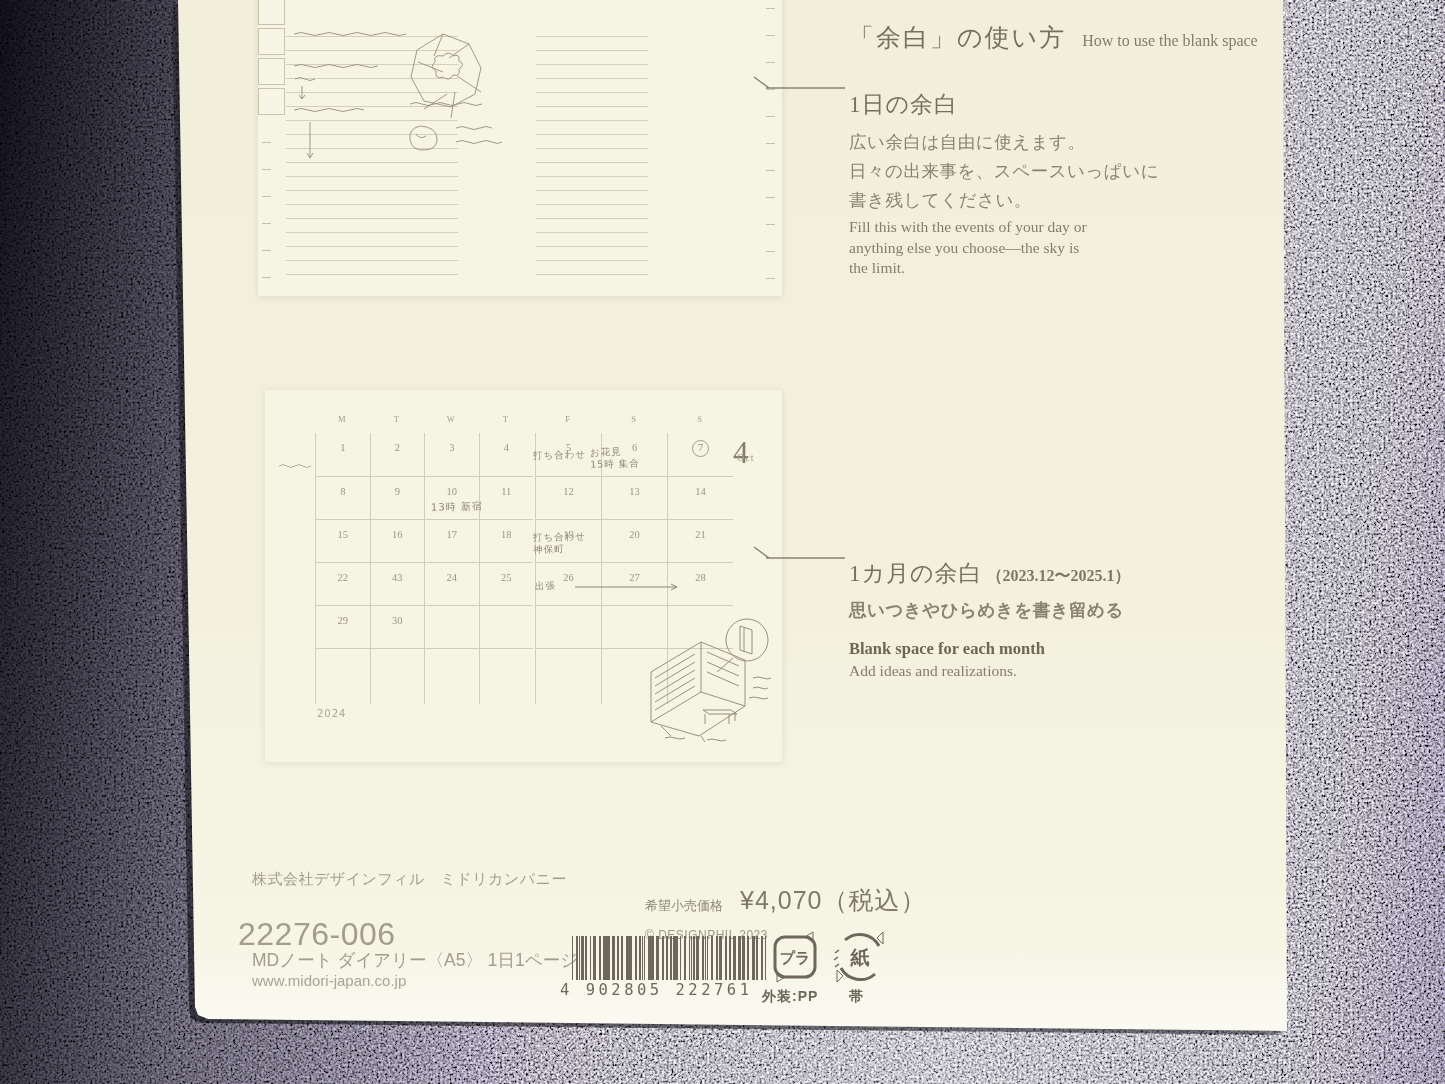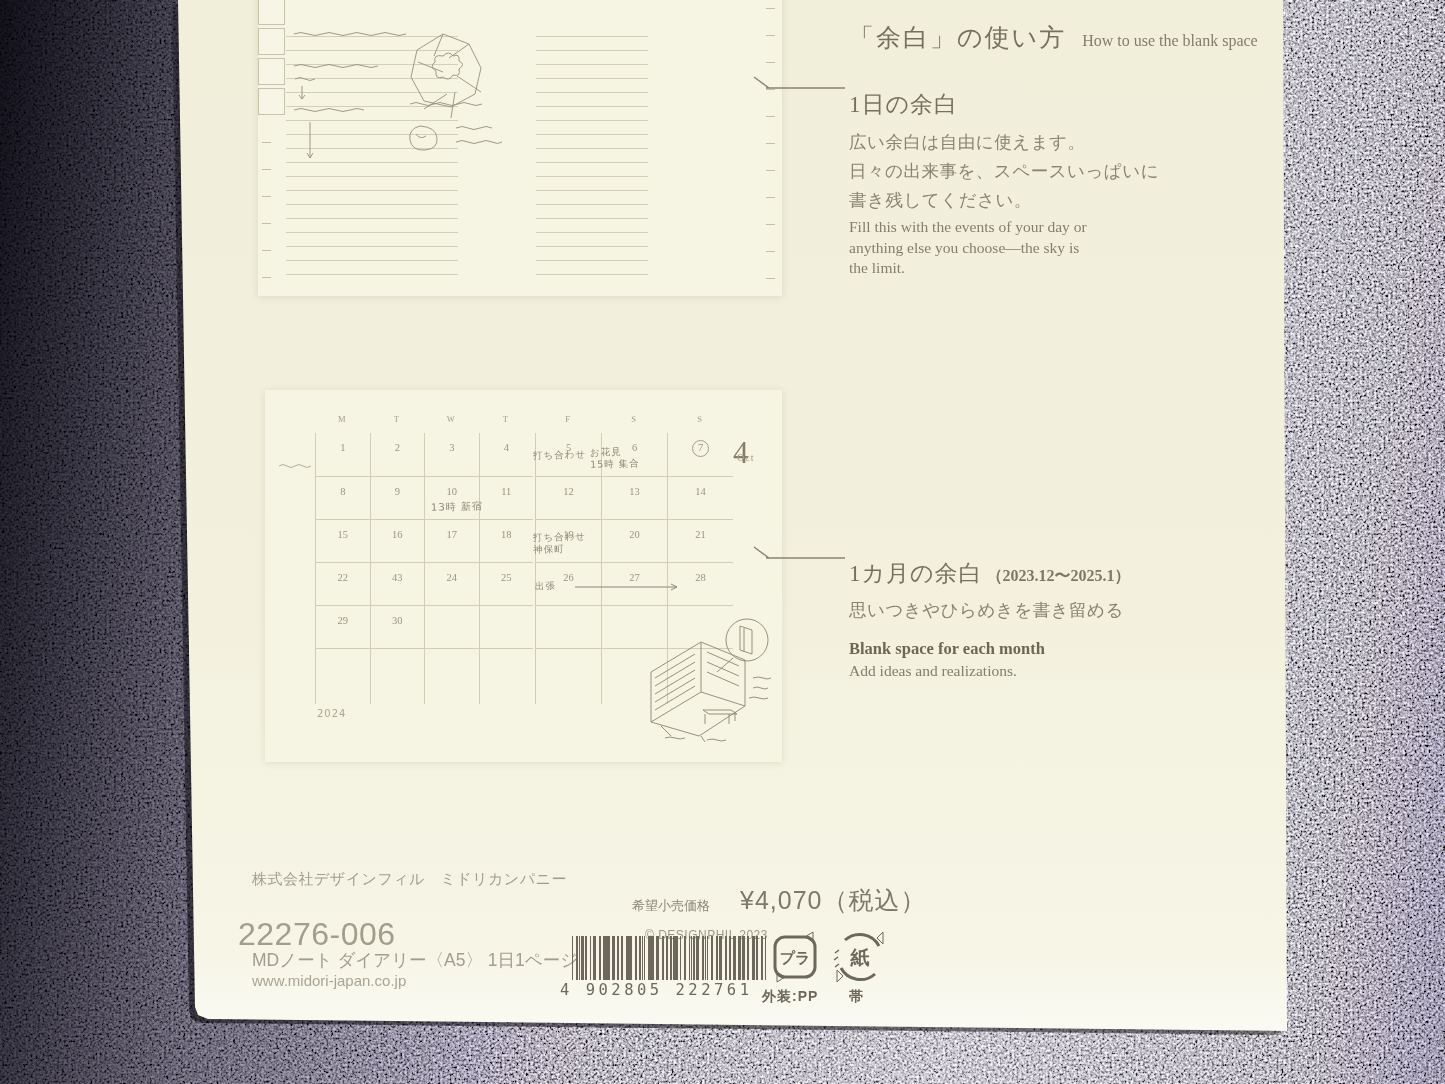--- a/index.html
+++ b/index.html
@@ -41,21 +41,21 @@
   .hdr .t-jp{font-size:25px;letter-spacing:2px;color:#776f5f;}
   .hdr .t-en{font-size:16px;color:#847c6b;margin-left:16px;}
   .sec{position:absolute;width:340px;}
   .sec-day{left:671px;top:68px;}
   .sec-month{left:671px;top:537px;}
   .h-jp{font-size:23px;letter-spacing:1px;color:#776f5f;}
   .h-range{font-size:16px;letter-spacing:0;color:#7f7765;font-weight:bold;}
   .b-jp{font-size:17.5px;line-height:29px;color:#8b8272;letter-spacing:.5px;margin-top:8px;}
   .h-en{font-size:16.5px;font-weight:bold;color:#6e6654;margin-top:15px;}
   .b-en{font-size:15.5px;line-height:20.5px;color:#857d6c;margin-top:2px;}
-  .sec-month .b-jp{margin-top:7px;}
+  .sec-month .b-jp{margin-top:7px;font-weight:bold;}
   .sec-month .h-en{margin-top:14px;}
 
   
   .cal-head{position:absolute;display:grid;height:14px;font-size:8.5px;color:#a49e89;text-align:center;
     font-family:"Liberation Serif",serif;letter-spacing:1px;}
   #cal-left-head{left:50px;top:24px;width:218px;grid-template-columns:repeat(4,1fr);}
   #cal-right-head{left:270px;top:24px;width:198px;grid-template-columns:repeat(3,1fr);}
   .cal-grid{position:absolute;display:grid;grid-template-rows:repeat(5,43px) 56px;}
   #cal-left-grid{left:50px;top:43px;width:218px;grid-template-columns:repeat(4,1fr);}
   #cal-right-grid{left:270px;top:43px;width:198px;grid-template-columns:repeat(3,1fr);}
@@ -75,21 +75,21 @@
   .note-arrow{position:absolute;left:308px;top:191px;}
   .note-arrow path{stroke:#8f8876;stroke-width:1;fill:none;}
   .margin-squiggle{position:absolute;left:12px;top:70px;}
 
   
   .f-company{position:absolute;left:74px;top:870px;font-size:15px;color:#a39d8d;letter-spacing:.5px;}
   .f-code{position:absolute;left:60px;top:916px;font-size:32px;color:#a39d8d;letter-spacing:.5px;}
   .f-name{position:absolute;left:74px;top:948px;font-size:17.5px;color:#a39d8d;}
   .f-url{position:absolute;left:74px;top:972px;font-size:15px;color:#aaa494;}
   .f-made{position:absolute;left:74px;top:991px;font-size:13.5px;color:#aaa494;letter-spacing:.5px;margin-top:36px;}
-  .f-price-label{position:absolute;left:454px;top:897px;font-size:13px;color:#8b8576;}
+  .f-price-label{position:absolute;left:467px;top:897px;font-size:13px;color:#8b8576;}
   .f-price{position:absolute;left:562px;top:884px;font-size:25px;color:#7e786a;letter-spacing:1px;}
   .f-copy{position:absolute;left:467px;top:928px;font-size:12px;color:#9d9788;letter-spacing:.5px;}
   .barcode{position:absolute;left:394px;top:936px;width:194px;height:44px;
     background:
       repeating-linear-gradient(90deg,#6e685c 0 1.5px,transparent 1.5px 4.5px),
       repeating-linear-gradient(90deg,#6e685c 0 1px,transparent 1px 7px),
       repeating-linear-gradient(90deg,transparent 0 9px,#6e685c 9px 12px,transparent 12px 23px);}
   .barcode-num{position:absolute;left:382px;top:981px;width:216px;font-family:"DejaVu Sans Mono",monospace;
     font-size:15.5px;color:#6e685c;letter-spacing:3.5px;white-space:nowrap;}
   .recycle{position:absolute;}

